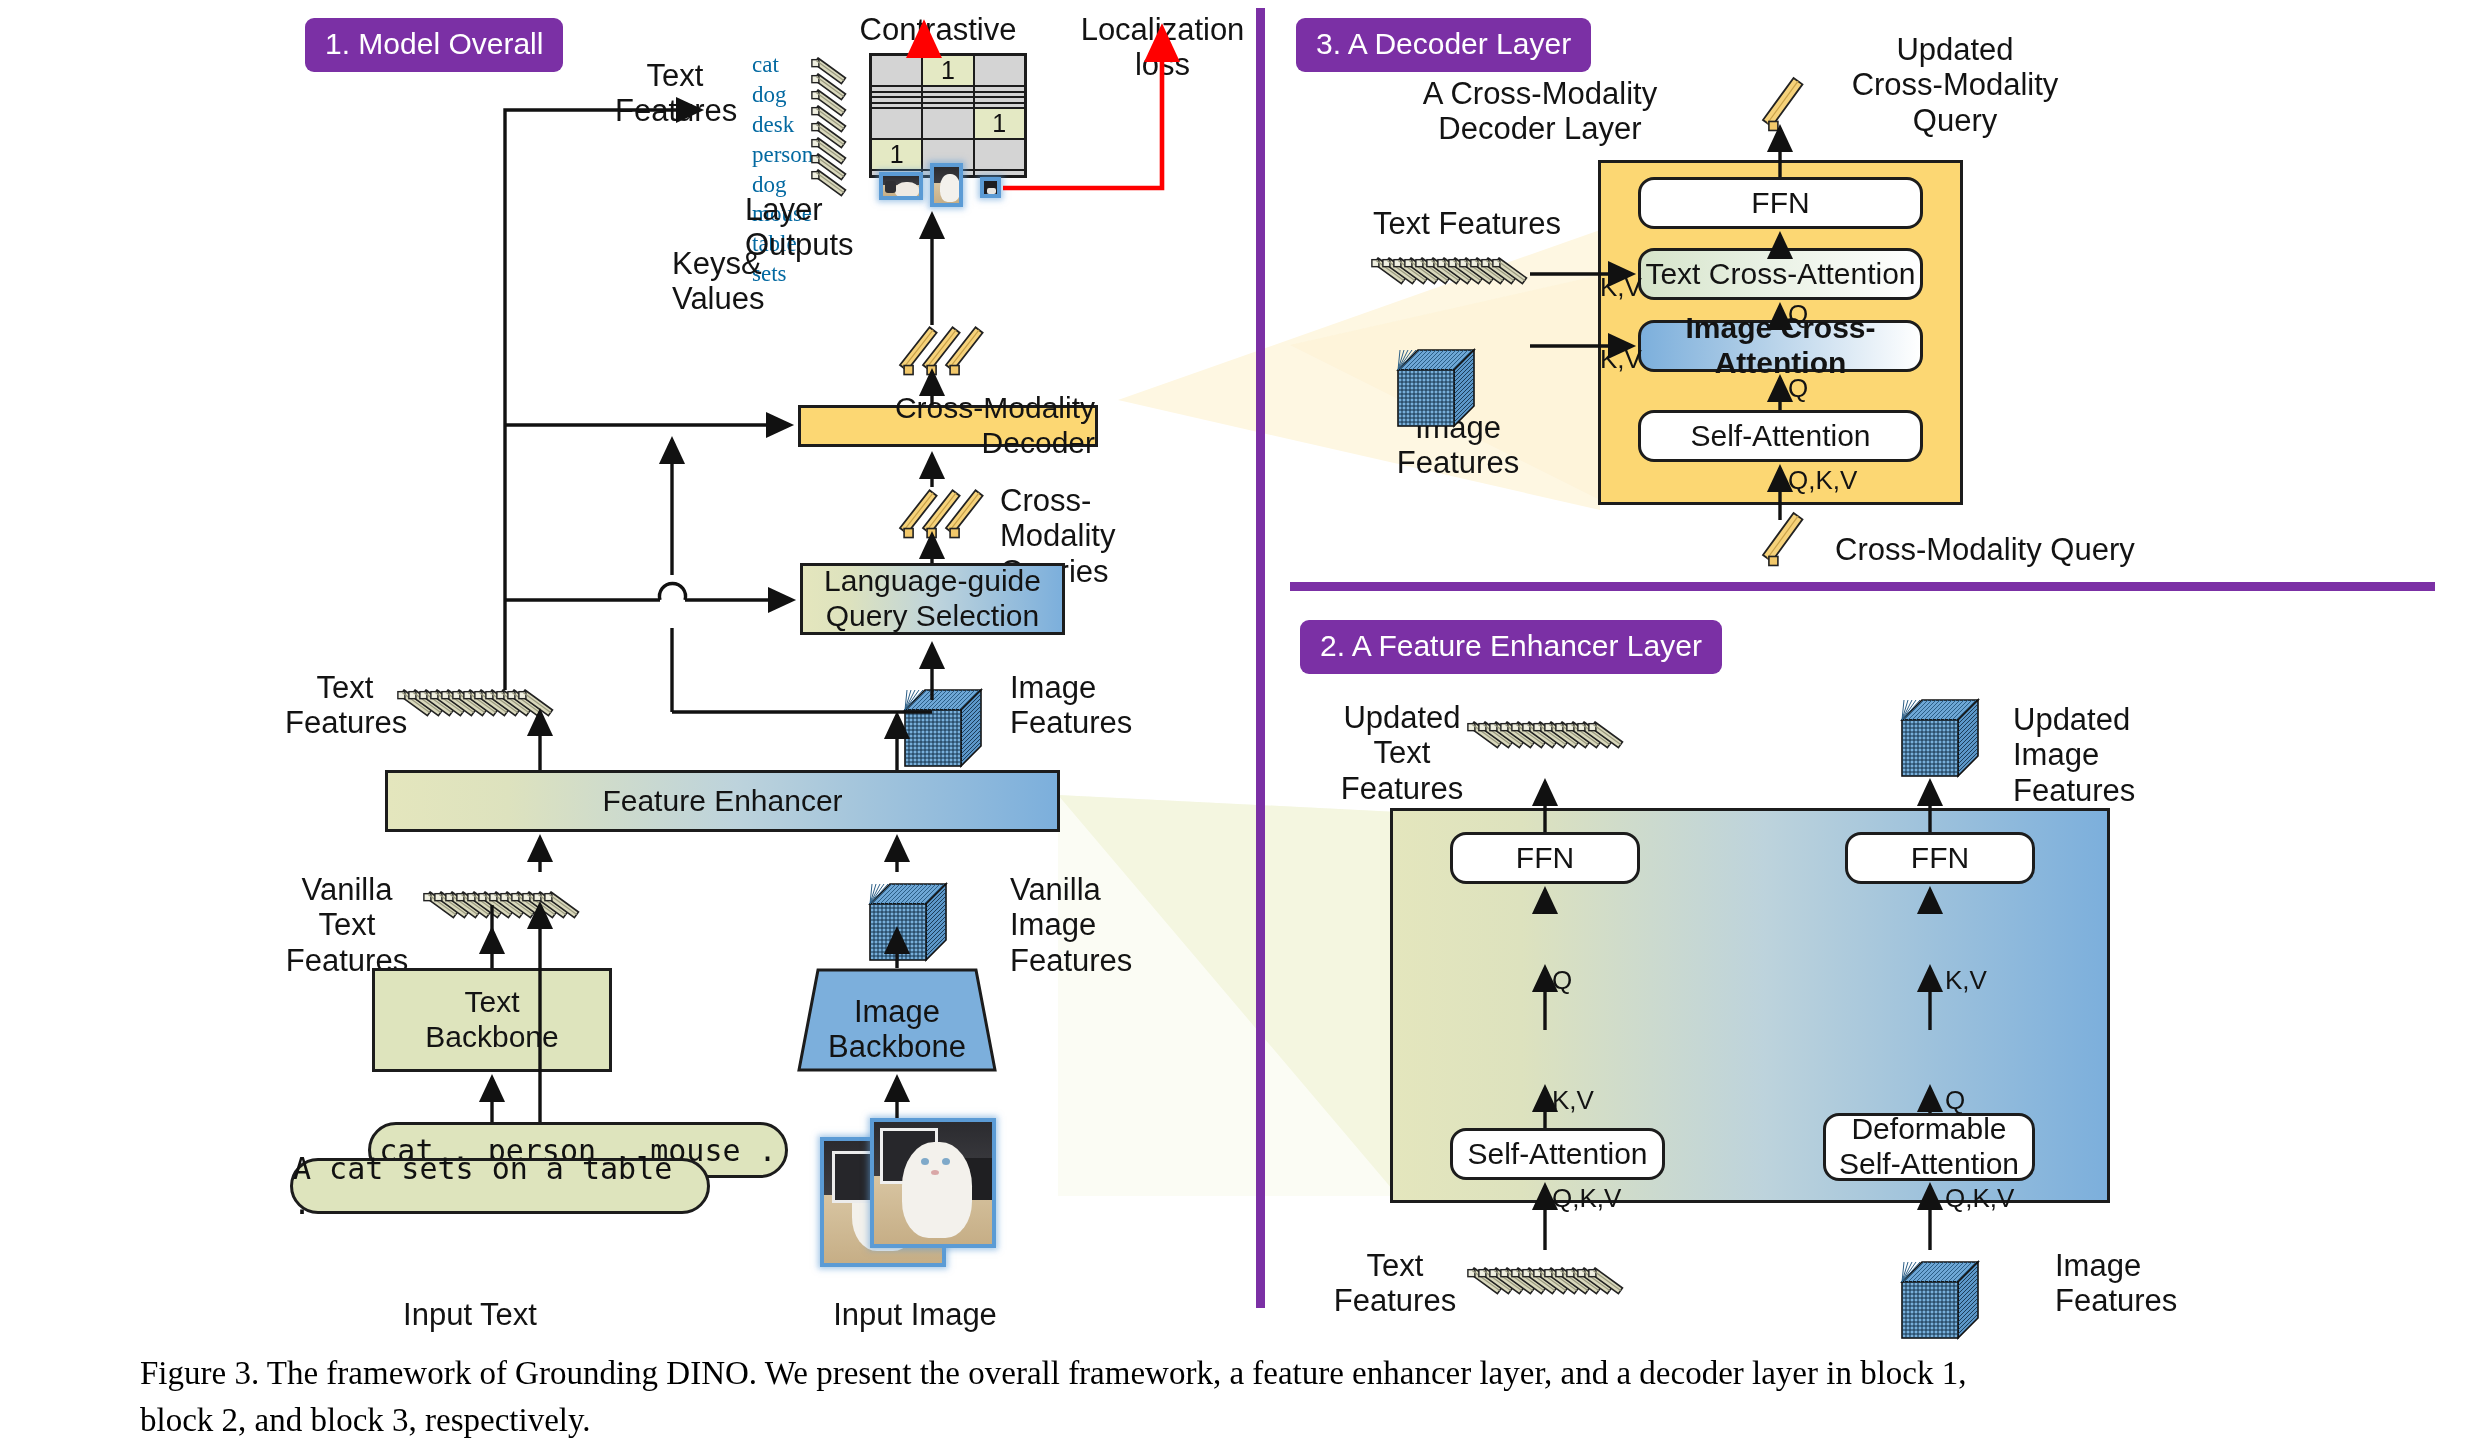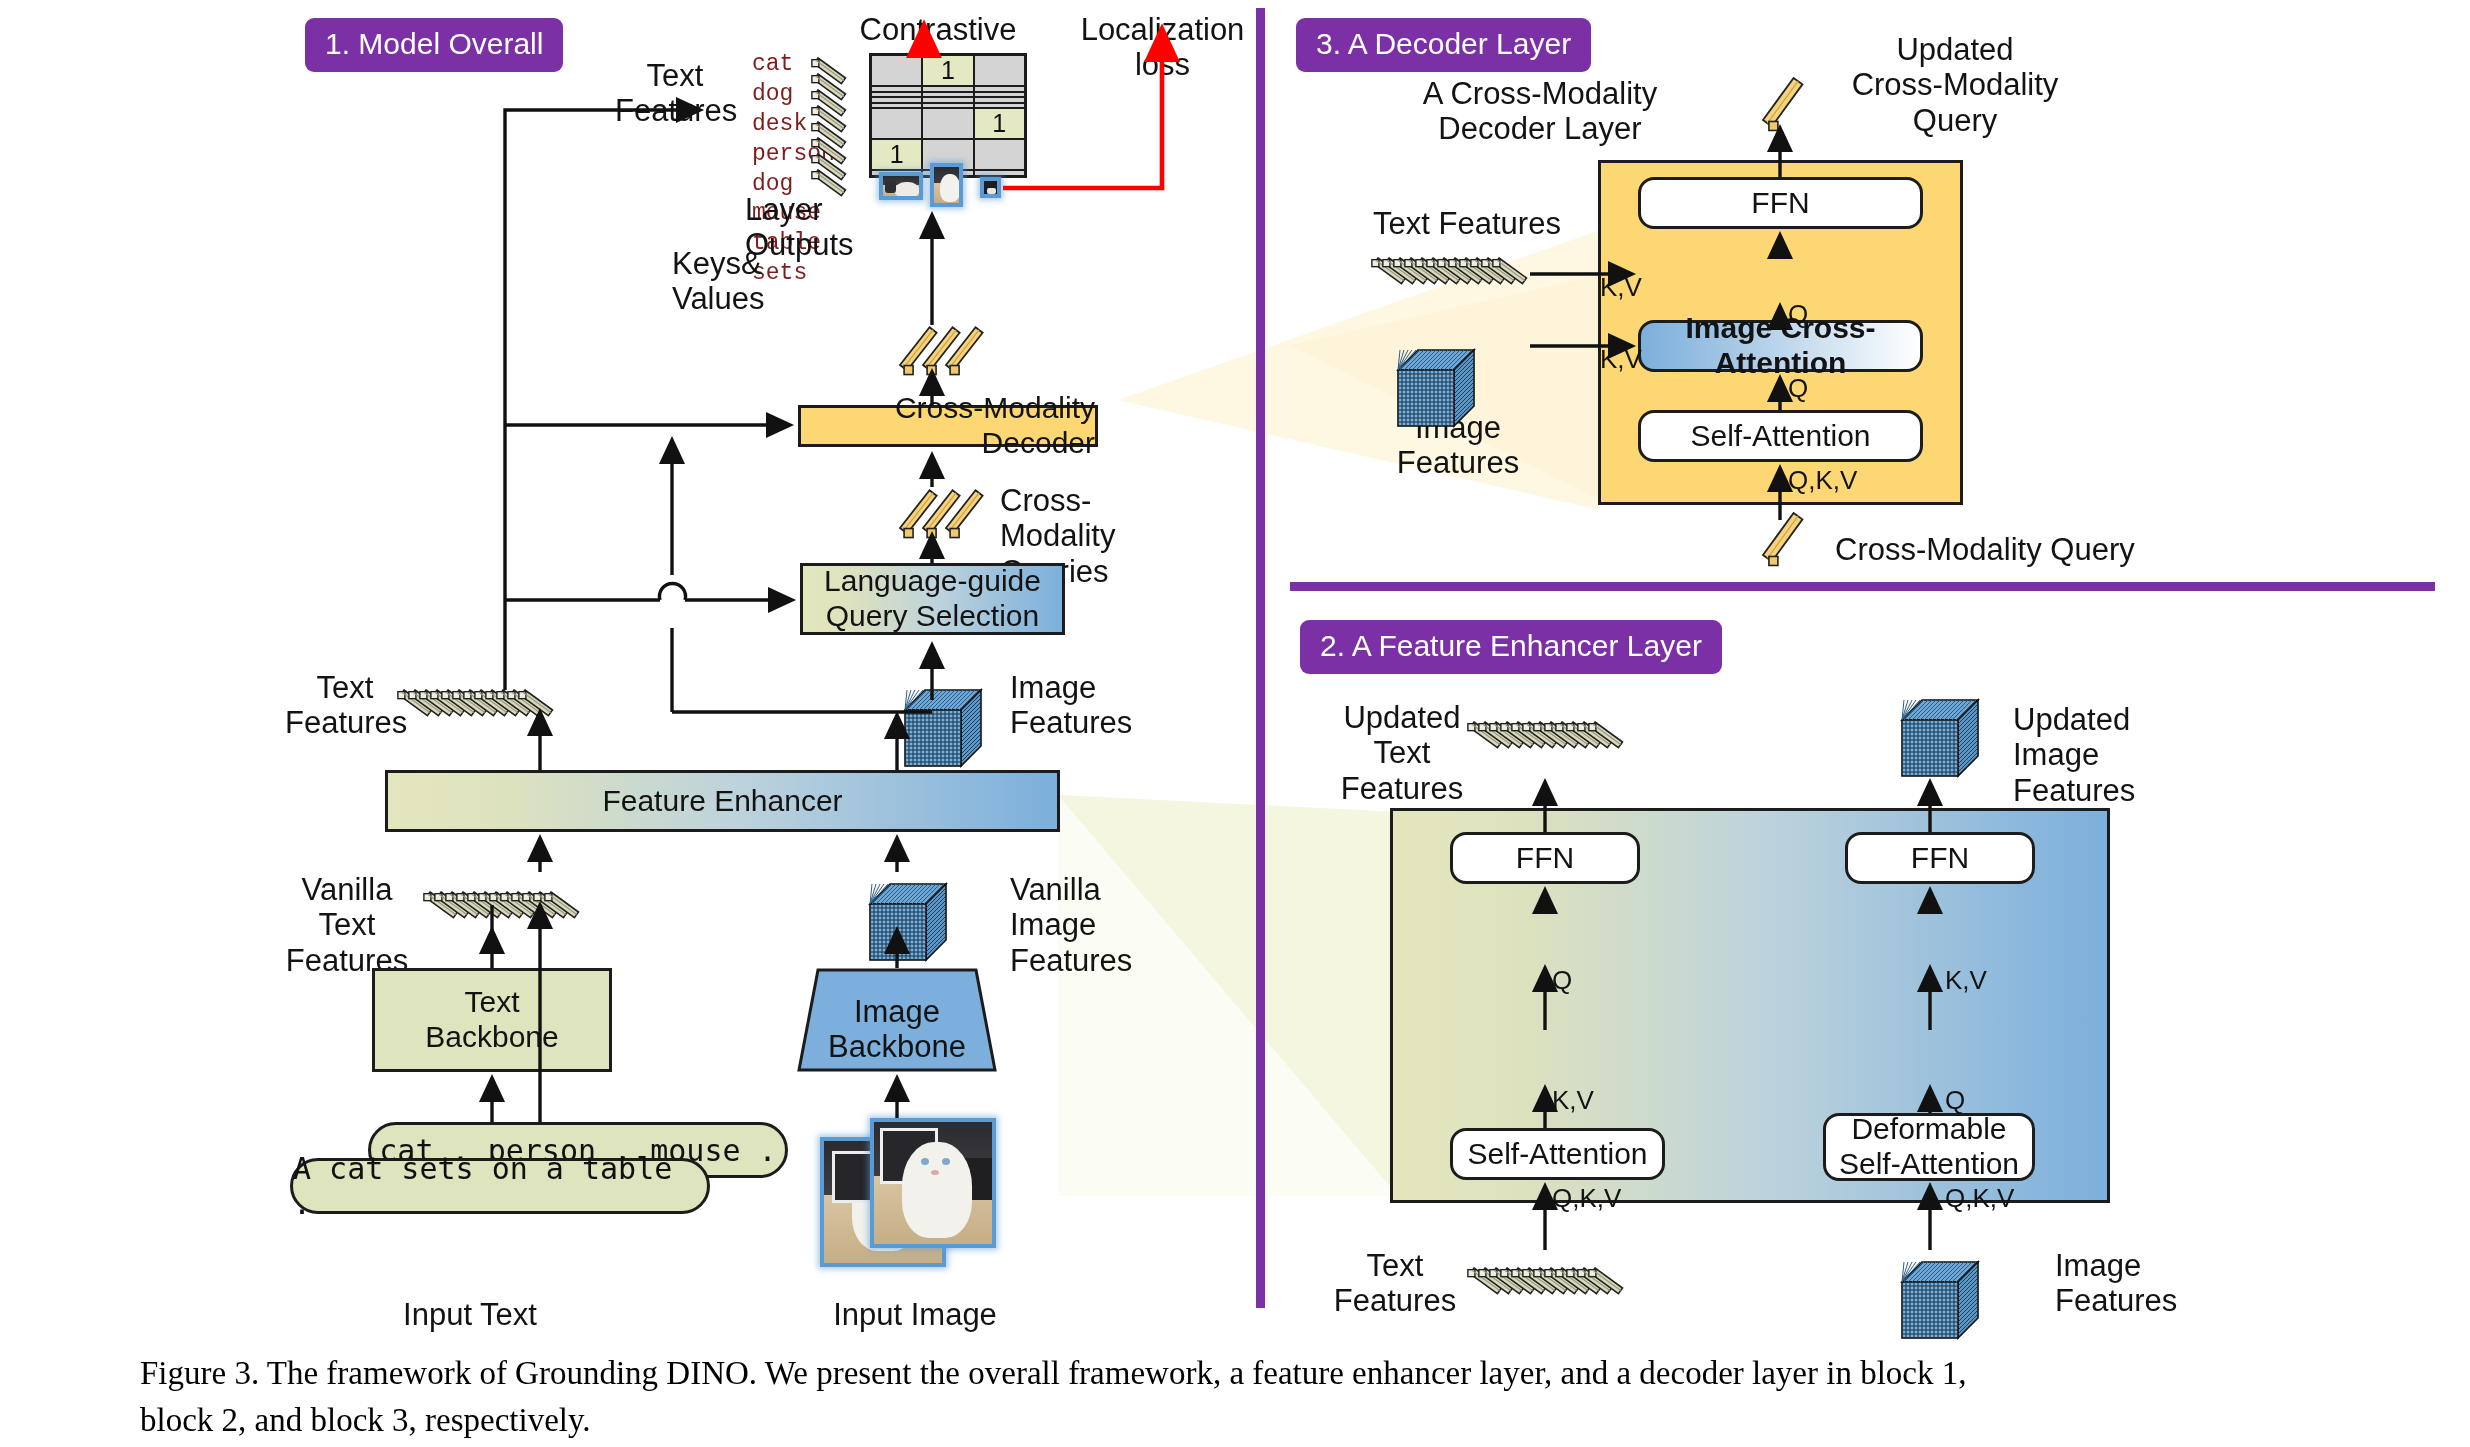--- a/index.html
+++ b/index.html
@@ -6,21 +6,21 @@
   body{width:2470px;height:1447px;position:relative;overflow:hidden;
        font-family:"Liberation Sans",sans-serif;color:#111;}
   .fig{position:absolute;left:0;top:0;width:2470px;height:1447px;}
   .abs{position:absolute;}
 
   
   .lbl{font-family:"Liberation Sans",sans-serif;font-size:29px;color:#131313;
        line-height:1.14;text-align:center;white-space:pre-line;}
   .lbl.lg{font-size:31px;}
   .lbl.sm{font-size:26px;}
-  .mono{font-family:Liberation Mono, monospace;font-size:23px;color:#7f1d1d;
+  .mono{font-family:Liberation Serif, serif;font-size:23px;color:#0369a1;
         line-height:1.30;text-align:left;}
 
   
   .tag{background:#7B30A5;color:#fff;border-radius:9px;
        font-size:30px;padding:9px 20px 11px 20px;white-space:nowrap;
        font-family:"Liberation Sans",sans-serif;}
   .divider{background:#7B30A5;}
 
   
   .box{border:3px solid #1c1c1c;box-sizing:border-box;display:flex;
@@ -587,20 +587,21 @@
         <line x1="1454" y1="410" x2="1474" y2="390" stroke="#15324a" stroke-width="0.9"></line>
         <line x1="1454" y1="414" x2="1474" y2="394" stroke="#15324a" stroke-width="0.9"></line>
         <line x1="1454" y1="418" x2="1474" y2="398" stroke="#15324a" stroke-width="0.9"></line>
         <line x1="1454" y1="422" x2="1474" y2="402" stroke="#15324a" stroke-width="0.9"></line>
       </g>
     </svg>
 
   <div class="abs" style="left:1598px;top:160px;width:365px;height:345px;background:#FCD773;border:3px solid #1c1c1c;box-sizing:border-box;"></div>
 
   <div class="abs box white rnd" style="left:1638px;top:177px;width:285px;height:52px;">FFN</div>
+  <div class="abs box rnd grad-lw" style="left:1638px;top:248px;width:285px;height:52px;">Text Cross-Attention</div>
   <div class="abs box rnd grad-bw" style="left:1638px;top:320px;width:285px;height:52px;font-weight:bold;">Image Cross-Attention</div>
   <div class="abs box white rnd" style="left:1638px;top:410px;width:285px;height:52px;">Self-Attention</div>
 
   <div class="abs lbl sm" style="left:1600px;top:273px;width:46px;text-align:left;">K,V</div>
   <div class="abs lbl sm" style="left:1600px;top:345px;width:46px;text-align:left;">K,V</div>
   <div class="abs lbl sm" style="left:1788px;top:300px;width:30px;text-align:left;">Q</div>
   <div class="abs lbl sm" style="left:1788px;top:374px;width:30px;text-align:left;">Q</div>
   <div class="abs lbl sm" style="left:1788px;top:466px;width:80px;text-align:left;">Q,K,V</div>
 
   <div class="abs lbl lg" style="left:1835px;top:532px;width:300px;text-align:left;">Cross-Modality Query</div>

